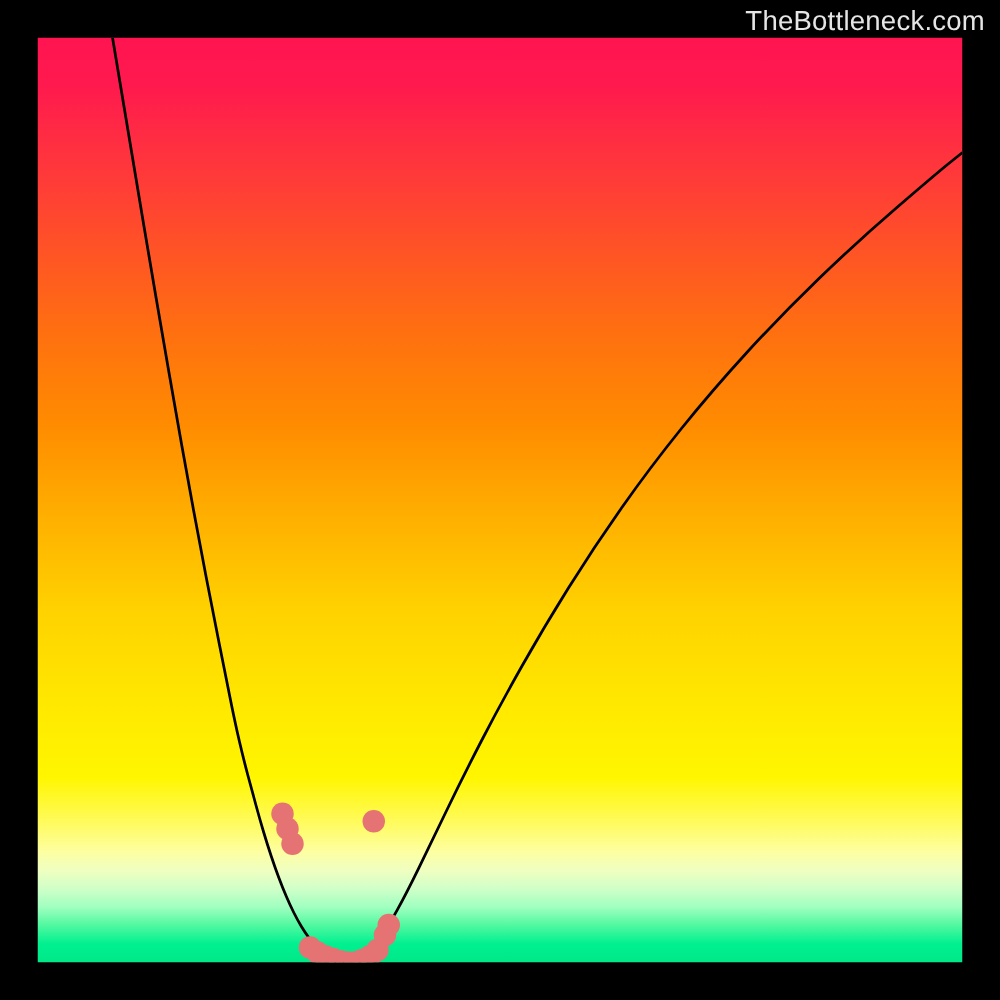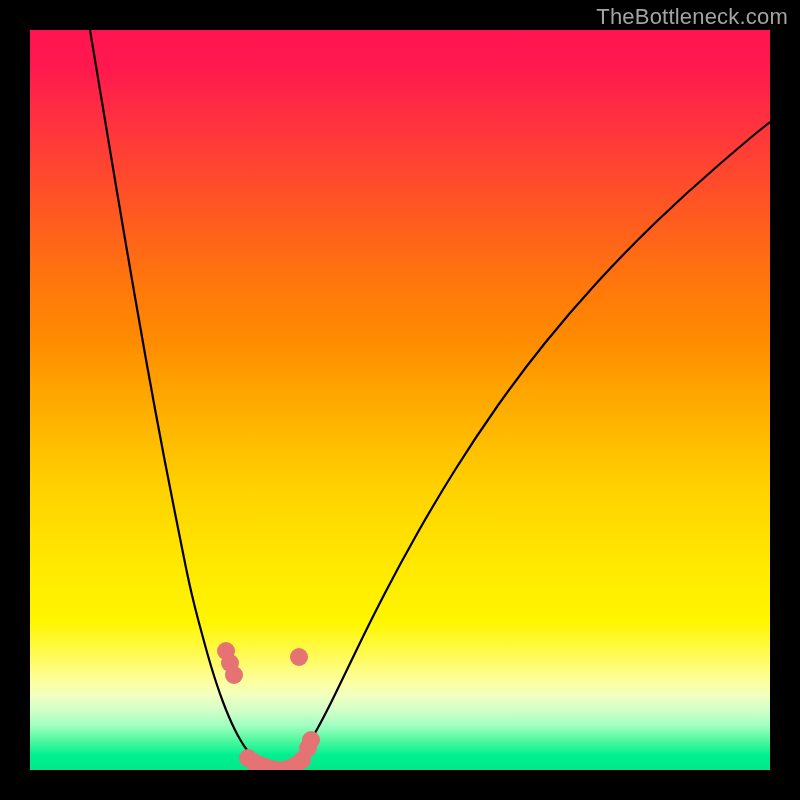--- a/index.html
+++ b/index.html
@@ -8,21 +8,21 @@
     height: 800px;
     background: #000;
     position: relative;
     overflow: hidden;
     font-family: Arial, sans-serif;
   }
   .watermark {
     position: absolute;
     top: 4px;
     right: 12px;
-    color: #a3a3a3;
+    color: #e5e5e5;
     font-size: 22px;
     font-weight: 500;
     z-index: 10;
     letter-spacing: 0.2px;
     text-align: right;
   }
   .plot-area {
     position: absolute;
     left: 30px;
     top: 30px;

